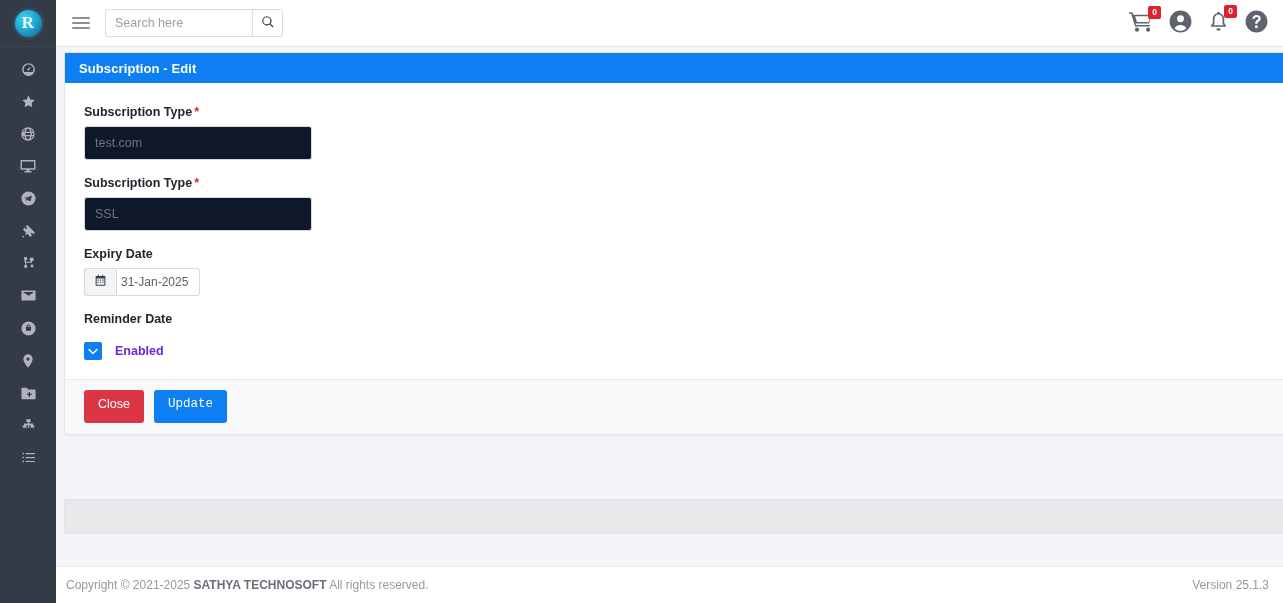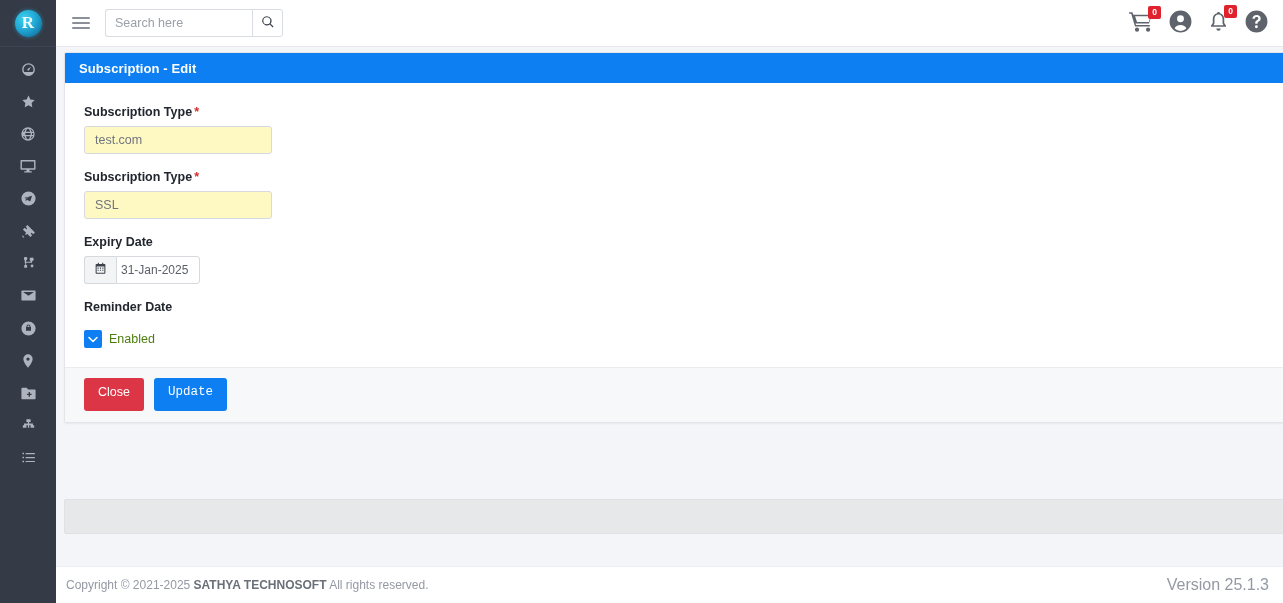--- a/index.html
+++ b/index.html
@@ -90,22 +90,22 @@
   }
   .card-body { background: #fff; padding: 22px 0 0 19px; }
 
   .field { margin-bottom: 16px; }
   .flabel {
     font-size: 12.5px; font-weight: bold; color: #22262e;
     display: block; margin-bottom: 7px;
   }
   .req { color: #d62b2b; font-weight: bold; margin-left: 2px; }
   .txt-input {
-    width: 188px; height: 28px; border: 1px solid #d6d9de; border-radius: 3px;
-    padding: 4px 10px; font-size: 12.5px; color: #70757d; background: #fef9c3;
+    width: 228px; height: 28px; border: 1px solid #d6d9de; border-radius: 3px;
+    padding: 16px 10px; font-size: 12.5px; color: #70757d; background: #0f172a;
     outline: none; font-family: "Liberation Sans", sans-serif;
   }
 
   .date-group { display: flex; width: 116px; height: 28px; }
   .date-btn {
     width: 32px; height: 28px; background: #f3f4f6;
     border: 1px solid #d6d9de; border-right: none; border-radius: 3px 0 0 3px;
     display:flex; align-items:center; justify-content:center; cursor:pointer;
   }
   .date-input {
@@ -113,21 +113,21 @@
     padding: 0 4px; font-size: 12px; color: #5c6067; background: #fff;
     outline: none; font-family: "Liberation Sans", sans-serif;
   }
 
   .check-row { display: flex; align-items: center; margin-top: 4px; margin-bottom: 4px; }
   .cbox {
     width: 18px; height: 18px; background: #0d7ff2; border-radius: 2px;
     display:flex; align-items:center; justify-content:center; cursor:pointer;
   }
   .cbox svg { display:block; }
-  .check-label { font-size: 12.5px; font-weight: normal; color: #4d7c0f; margin-left: 7px; }
+  .check-label { font-size: 12.5px; font-weight: bold; color: #6d28d9; margin-left: 13px; }
 
   .card-footer {
     background: #f7f8f9; border-top: 1px solid #ececf0;
     padding: 10px 0 11px 19px; margin-top: 19px;
     display: flex; gap: 10px;
   }
   .btn {
     border: none; border-radius: 3px; color: #fff; cursor: pointer;
     font-size: 12.5px; padding: 7px 14px 12px 14px;
     font-family: "Liberation Sans", sans-serif;
@@ -140,21 +140,21 @@
     background: #e7e8ea; border: 1px solid #e0e1e4; border-radius: 2px;
   }
 
   
   .footer {
     height: 37px; background: #ffffff; border-top: 1px solid #eceef2;
     display: flex; align-items: center; padding: 0 14px 0 10px;
     font-size: 12px; color: #9499a3; text-align: right;
   }
   .footer b { color: #6a7079; font-weight: bold; }
-  .footer-right { margin-left: auto; font-size: 16px; color: #9499a3; }
+  .footer-right { margin-left: auto; font-size: 12px; color: #9499a3; }
 </style>
 </head>
 <body>
 
 <div class="app">
 
   <div class="sidebar">
     <div class="logo-wrap">
       <div class="logo">R</div>
     </div>

